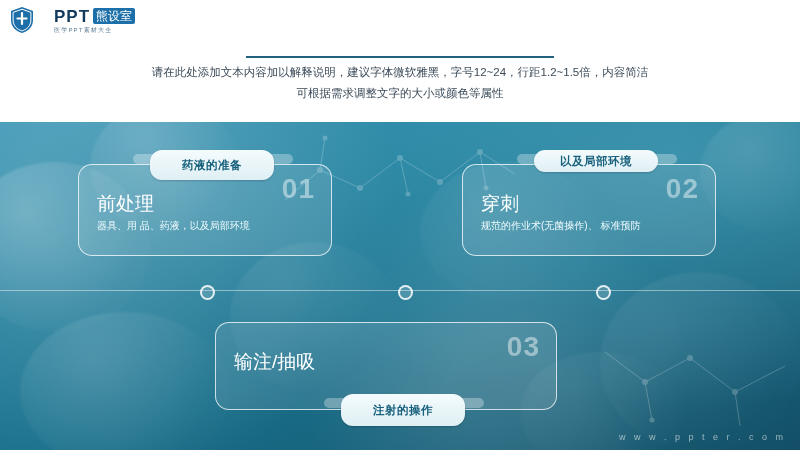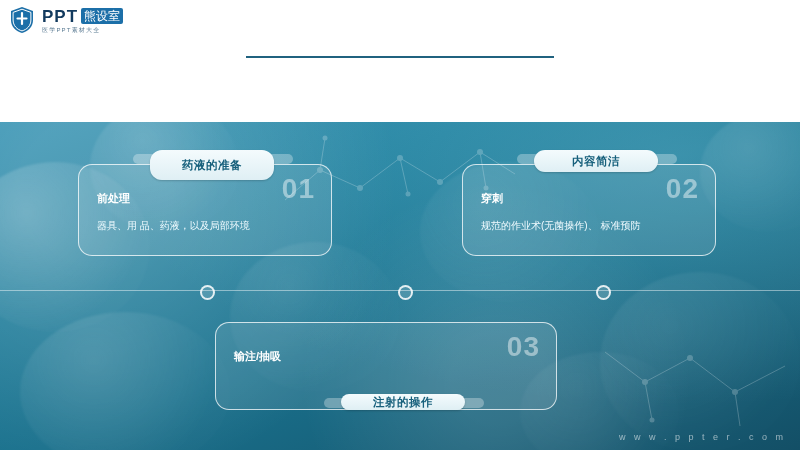--- a/index.html
+++ b/index.html
@@ -10,21 +10,21 @@
     overflow:hidden;
     position:relative;
   }
   
   .header{
     position:absolute;left:0;top:0;width:800px;height:122px;
     background:#ffffff;
   }
   .logo{
     position:absolute;left:10px;top:6px;
-    display:flex;align-items:center;gap:8px;justify-content:space-between;
+    display:flex;align-items:center;gap:20px;justify-content:space-between;
   }
   .logo-shield{
     width:24px;height:28px;position:relative;
   }
   .logo-shield svg{display:block;}
   .logo-text{
     display:flex;flex-direction:column;justify-content:center;line-height:1;
   }
   .logo-main{
     font-size:17px;font-weight:bold;color:#123a5e;letter-spacing:1px;
@@ -85,21 +85,21 @@
     border-radius:14px;
     background:rgba(255,255,255,.10);
   }
   .card-num{
     position:absolute;right:16px;top:8px;
     font-size:28px;font-weight:bold;color:rgba(255,255,255,.45);
     letter-spacing:1px;
   }
   .card-h{
     position:absolute;left:18px;top:26px;
-    font-size:11px;font-weight:bold;color:#ffffff;
+    font-size:19px;font-weight:normal;color:#ffffff;
   }
   .card-p{
     position:absolute;left:18px;top:52px;right:14px;
     font-size:10px;color:#f0fbff;line-height:17px;
   }
   .pill{
     position:absolute;
     border-radius:12px;
     background:linear-gradient(180deg,#f4fbfd 0%,#dfeff4 100%);
     box-shadow:0 1px 2px rgba(0,0,0,.18);
@@ -134,20 +134,24 @@
     <div class="logo-text">
       <div class="logo-main">
         <span>PPT</span>
         <span class="logo-badge">熊设室</span>
       </div>
       <div class="logo-sub">医学PPT素材大全</div>
     </div>
   </div>
 
   <div class="title-rule"></div>
+  <div class="subtitle">
+    <div>请在此处添加文本内容加以解释说明，建议字体微软雅黑，字号12~24，行距1.2~1.5倍，内容简洁</div>
+    <div>可根据需求调整文字的大小或颜色等属性</div>
+  </div>
 </div>
 
 <div class="hero">
 
   <div class="hero-blobs">
     <div class="blob" style="left:-40px;top:40px;width:190px;height:170px;"></div>
     <div class="blob" style="left:90px;top:-20px;width:150px;height:130px;opacity:.7;"></div>
     <div class="blob" style="left:20px;top:190px;width:210px;height:160px;opacity:.6;"></div>
     <div class="blob" style="left:230px;top:120px;width:170px;height:150px;opacity:.45;"></div>
     <div class="blob" style="left:420px;top:40px;width:180px;height:140px;opacity:.35;"></div>
@@ -198,23 +202,23 @@
   </div>
   <div class="pill-deco" style="left:133px;width:160px;top:32px;"></div>
   <div class="pill" style="left:150px;top:28px;width:124px;height:30px;">药液的准备</div>
 
   <div class="card" style="left:462px;top:42px;width:252px;height:90px;">
     <div class="card-num">02</div>
     <div class="card-h">穿刺</div>
     <div class="card-p">规范的作业术(无菌操作)、 标准预防</div>
   </div>
   <div class="pill-deco" style="left:517px;width:160px;top:32px;"></div>
-  <div class="pill" style="left:534px;top:28px;width:124px;height:22px;">内容简洁</div>
+  <div class="pill" style="left:534px;top:28px;width:124px;height:22px;">以及局部环境</div>
 
   <div class="card" style="left:215px;top:200px;width:340px;height:86px;">
     <div class="card-num">03</div>
     <div class="card-h">输注/抽吸</div>
   </div>
   <div class="pill-deco" style="left:324px;width:160px;top:276px;"></div>
-  <div class="pill" style="left:341px;top:272px;width:124px;height:16px;font-family:Liberation Mono, monospace;">注射的操作</div>
+  <div class="pill" style="left:341px;top:272px;width:124px;height:32px;font-family:Liberation Mono, monospace;">注射的操作</div>
 
   <div class="watermark">w w w . p p t e r . c o m</div>
 </div>
 
 </body></html>

